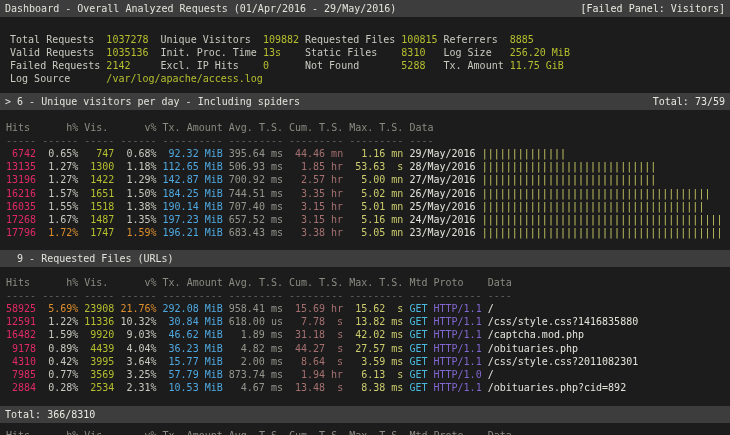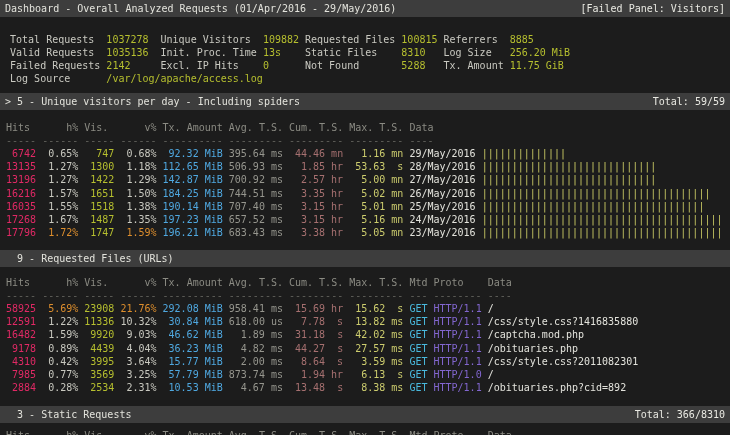--- a/index.html
+++ b/index.html
@@ -31,35 +31,34 @@
   <div class="bar" style="top:0">
     <span class="bleft">Dashboard - Overall Analyzed Requests (01/Apr/2016 - 29/May/2016)</span>
     <span class="btotal">[Failed Panel: Visitors]</span>
   </div>
 
   
   <div id="summary"><div class="line pad" style="top: 33px;"> <span class="cell L" style="width: 16ch; color: rgb(201, 201, 193);">Total Requests</span><span class="cell L" style="width: 9ch; color: rgb(182, 191, 47);">1037278</span><span class="cell L" style="width: 17ch; color: rgb(201, 201, 193);">Unique Visitors</span><span class="cell L" style="width: 7ch; color: rgb(182, 191, 47);">109882</span><span class="cell L" style="width: 16ch; color: rgb(201, 201, 193);">Requested Files</span><span class="cell L" style="width: 7ch; color: rgb(182, 191, 47);">100815</span><span class="cell L" style="width: 11ch; color: rgb(201, 201, 193);">Referrers</span><span class="cell L" style="width: 12ch; color: rgb(182, 191, 47);">8885</span></div><div class="line pad" style="top: 46px;"> <span class="cell L" style="width: 16ch; color: rgb(201, 201, 193);">Valid Requests</span><span class="cell L" style="width: 9ch; color: rgb(182, 191, 47);">1035136</span><span class="cell L" style="width: 17ch; color: rgb(201, 201, 193);">Init. Proc. Time</span><span class="cell L" style="width: 7ch; color: rgb(182, 191, 47);">13s</span><span class="cell L" style="width: 16ch; color: rgb(201, 201, 193);">Static Files</span><span class="cell L" style="width: 7ch; color: rgb(182, 191, 47);">8310</span><span class="cell L" style="width: 11ch; color: rgb(201, 201, 193);">Log Size</span><span class="cell L" style="width: 12ch; color: rgb(182, 191, 47);">256.20 MiB</span></div><div class="line pad" style="top: 59px;"> <span class="cell L" style="width: 16ch; color: rgb(201, 201, 193);">Failed Requests</span><span class="cell L" style="width: 9ch; color: rgb(182, 191, 47);">2142</span><span class="cell L" style="width: 17ch; color: rgb(201, 201, 193);">Excl. IP Hits</span><span class="cell L" style="width: 7ch; color: rgb(182, 191, 47);">0</span><span class="cell L" style="width: 16ch; color: rgb(201, 201, 193);">Not Found</span><span class="cell L" style="width: 7ch; color: rgb(182, 191, 47);">5288</span><span class="cell L" style="width: 11ch; color: rgb(201, 201, 193);">Tx. Amount</span><span class="cell L" style="width: 12ch; color: rgb(182, 191, 47);">11.75 GiB</span></div><div class="line pad" style="top: 72px;"> <span class="cell L" style="width: 16ch; color: rgb(201, 201, 193);">Log Source</span><span class="cell L" style="width: 9ch; color: rgb(182, 191, 47);">/var/log/apache/access.log</span></div></div>
 
   
   <div class="bar" style="top:93px">
-    <span class="bleft"><span>&gt; </span><span>5 - Unique visitors per day - Including spiders</span></span>
-    <span class="btotal">Total: 59/59</span>
+    <span class="bleft"><span>&gt; </span><span>6 - Unique visitors per day - Including spiders</span></span>
+    <span class="btotal">Total: 73/59</span>
   </div>
   <div class="line colhead" style="top:121px"> Hits      h% Vis.      v% Tx. Amount Avg. T.S. Cum. T.S. Max. T.S. Data</div>
   <div class="line dashes" style="top:134px"> ----- ------ ----- ------ ---------- --------- --------- --------- ----</div>
   <div id="p1rows"><div class="line" style="top: 147px;"><span class="cell" style="width: 6ch; color: rgb(225, 41, 101);">6742</span> <span class="cell" style="width: 6ch; color: rgb(201, 201, 192);">0.65%</span> <span class="cell" style="width: 5ch; color: rgb(182, 191, 47);">747</span> <span class="cell" style="width: 6ch; color: rgb(201, 201, 192);">0.68%</span> <span class="cell" style="width: 10ch; color: rgb(79, 168, 224);">92.32 MiB</span> <span class="cell" style="width: 9ch; color: rgb(150, 150, 142);">395.64 ms</span> <span class="cell" style="width: 9ch; color: rgb(166, 112, 112);">44.46 mn</span> <span class="cell" style="width: 9ch; color: rgb(205, 205, 110);">1.16 mn</span> <span class="cell" style="color: rgb(227, 227, 220);">29/May/2016</span> <span class="cell" style="color: rgb(201, 201, 100);">||||||||||||||</span></div><div class="line" style="top: 160.17px;"><span class="cell" style="width: 6ch; color: rgb(225, 41, 101);">13135</span> <span class="cell" style="width: 6ch; color: rgb(201, 201, 192);">1.27%</span> <span class="cell" style="width: 5ch; color: rgb(182, 191, 47);">1300</span> <span class="cell" style="width: 6ch; color: rgb(201, 201, 192);">1.18%</span> <span class="cell" style="width: 10ch; color: rgb(79, 168, 224);">112.65 MiB</span> <span class="cell" style="width: 9ch; color: rgb(150, 150, 142);">506.93 ms</span> <span class="cell" style="width: 9ch; color: rgb(166, 112, 112);">1.85 hr</span> <span class="cell" style="width: 9ch; color: rgb(205, 205, 110);">53.63  s</span> <span class="cell" style="color: rgb(227, 227, 220);">28/May/2016</span> <span class="cell" style="color: rgb(201, 201, 100);">|||||||||||||||||||||||||||||</span></div><div class="line" style="top: 173.34px;"><span class="cell" style="width: 6ch; color: rgb(225, 41, 101);">13196</span> <span class="cell" style="width: 6ch; color: rgb(201, 201, 192);">1.27%</span> <span class="cell" style="width: 5ch; color: rgb(182, 191, 47);">1422</span> <span class="cell" style="width: 6ch; color: rgb(201, 201, 192);">1.29%</span> <span class="cell" style="width: 10ch; color: rgb(79, 168, 224);">142.87 MiB</span> <span class="cell" style="width: 9ch; color: rgb(150, 150, 142);">700.92 ms</span> <span class="cell" style="width: 9ch; color: rgb(166, 112, 112);">2.57 hr</span> <span class="cell" style="width: 9ch; color: rgb(205, 205, 110);">5.00 mn</span> <span class="cell" style="color: rgb(227, 227, 220);">27/May/2016</span> <span class="cell" style="color: rgb(201, 201, 100);">|||||||||||||||||||||||||||||</span></div><div class="line" style="top: 186.51px;"><span class="cell" style="width: 6ch; color: rgb(225, 41, 101);">16216</span> <span class="cell" style="width: 6ch; color: rgb(201, 201, 192);">1.57%</span> <span class="cell" style="width: 5ch; color: rgb(182, 191, 47);">1651</span> <span class="cell" style="width: 6ch; color: rgb(201, 201, 192);">1.50%</span> <span class="cell" style="width: 10ch; color: rgb(79, 168, 224);">184.25 MiB</span> <span class="cell" style="width: 9ch; color: rgb(150, 150, 142);">744.51 ms</span> <span class="cell" style="width: 9ch; color: rgb(166, 112, 112);">3.35 hr</span> <span class="cell" style="width: 9ch; color: rgb(205, 205, 110);">5.02 mn</span> <span class="cell" style="color: rgb(227, 227, 220);">26/May/2016</span> <span class="cell" style="color: rgb(201, 201, 100);">||||||||||||||||||||||||||||||||||||||</span></div><div class="line" style="top: 199.68px;"><span class="cell" style="width: 6ch; color: rgb(225, 41, 101);">16035</span> <span class="cell" style="width: 6ch; color: rgb(201, 201, 192);">1.55%</span> <span class="cell" style="width: 5ch; color: rgb(182, 191, 47);">1518</span> <span class="cell" style="width: 6ch; color: rgb(201, 201, 192);">1.38%</span> <span class="cell" style="width: 10ch; color: rgb(79, 168, 224);">190.14 MiB</span> <span class="cell" style="width: 9ch; color: rgb(150, 150, 142);">707.40 ms</span> <span class="cell" style="width: 9ch; color: rgb(166, 112, 112);">3.15 hr</span> <span class="cell" style="width: 9ch; color: rgb(205, 205, 110);">5.01 mn</span> <span class="cell" style="color: rgb(227, 227, 220);">25/May/2016</span> <span class="cell" style="color: rgb(201, 201, 100);">|||||||||||||||||||||||||||||||||||||</span></div><div class="line" style="top: 212.85px;"><span class="cell" style="width: 6ch; color: rgb(225, 41, 101);">17268</span> <span class="cell" style="width: 6ch; color: rgb(201, 201, 192);">1.67%</span> <span class="cell" style="width: 5ch; color: rgb(182, 191, 47);">1487</span> <span class="cell" style="width: 6ch; color: rgb(201, 201, 192);">1.35%</span> <span class="cell" style="width: 10ch; color: rgb(79, 168, 224);">197.23 MiB</span> <span class="cell" style="width: 9ch; color: rgb(150, 150, 142);">657.52 ms</span> <span class="cell" style="width: 9ch; color: rgb(166, 112, 112);">3.15 hr</span> <span class="cell" style="width: 9ch; color: rgb(205, 205, 110);">5.16 mn</span> <span class="cell" style="color: rgb(227, 227, 220);">24/May/2016</span> <span class="cell" style="color: rgb(201, 201, 100);">||||||||||||||||||||||||||||||||||||||||</span></div><div class="line" style="top: 226.02px;"><span class="cell" style="width: 6ch; color: rgb(225, 41, 101);">17796</span> <span class="cell" style="width: 6ch; color: rgb(221, 142, 45);">1.72%</span> <span class="cell" style="width: 5ch; color: rgb(182, 191, 47);">1747</span> <span class="cell" style="width: 6ch; color: rgb(221, 142, 45);">1.59%</span> <span class="cell" style="width: 10ch; color: rgb(79, 168, 224);">196.21 MiB</span> <span class="cell" style="width: 9ch; color: rgb(150, 150, 142);">683.43 ms</span> <span class="cell" style="width: 9ch; color: rgb(166, 112, 112);">3.38 hr</span> <span class="cell" style="width: 9ch; color: rgb(205, 205, 110);">5.05 mn</span> <span class="cell" style="color: rgb(227, 227, 220);">23/May/2016</span> <span class="cell" style="color: rgb(201, 201, 100);">||||||||||||||||||||||||||||||||||||||||</span></div></div>
 
   
   <div class="bar" style="top:250px">
     <span class="bleft"><span>  </span><span>9 - Requested Files (URLs)</span></span>
   </div>
   <div class="line colhead" style="top:276px"> Hits      h% Vis.      v% Tx. Amount Avg. T.S. Cum. T.S. Max. T.S. Mtd Proto    Data</div>
   <div class="line dashes" style="top:289px"> ----- ------ ----- ------ ---------- --------- --------- --------- --- -------- ----</div>
   <div id="p2rows"><div class="line" style="top: 302px;"><span class="cell" style="width: 6ch; color: rgb(225, 41, 101);">58925</span> <span class="cell" style="width: 6ch; color: rgb(221, 142, 45);">5.69%</span> <span class="cell" style="width: 5ch; color: rgb(182, 191, 47);">23908</span> <span class="cell" style="width: 6ch; color: rgb(221, 142, 45);">21.76%</span> <span class="cell" style="width: 10ch; color: rgb(79, 168, 224);">292.08 MiB</span> <span class="cell" style="width: 9ch; color: rgb(150, 150, 142);">958.41 ms</span> <span class="cell" style="width: 9ch; color: rgb(166, 112, 112);">15.69 hr</span> <span class="cell" style="width: 9ch; color: rgb(205, 205, 110);">15.62  s</span> <span class="cell" style="color: rgb(73, 185, 221);">GET</span> <span class="cell" style="color: rgb(130, 102, 207);">HTTP/1.1</span> <span class="cell" style="color: rgb(227, 227, 220);">/</span></div><div class="line" style="top: 315.17px;"><span class="cell" style="width: 6ch; color: rgb(225, 41, 101);">12591</span> <span class="cell" style="width: 6ch; color: rgb(201, 201, 192);">1.22%</span> <span class="cell" style="width: 5ch; color: rgb(182, 191, 47);">11336</span> <span class="cell" style="width: 6ch; color: rgb(201, 201, 192);">10.32%</span> <span class="cell" style="width: 10ch; color: rgb(79, 168, 224);">30.84 MiB</span> <span class="cell" style="width: 9ch; color: rgb(150, 150, 142);">618.00 us</span> <span class="cell" style="width: 9ch; color: rgb(166, 112, 112);">7.78  s</span> <span class="cell" style="width: 9ch; color: rgb(205, 205, 110);">13.82 ms</span> <span class="cell" style="color: rgb(73, 185, 221);">GET</span> <span class="cell" style="color: rgb(130, 102, 207);">HTTP/1.1</span> <span class="cell" style="color: rgb(227, 227, 220);">/css/style.css?1416835880</span></div><div class="line" style="top: 328.34px;"><span class="cell" style="width: 6ch; color: rgb(225, 41, 101);">16482</span> <span class="cell" style="width: 6ch; color: rgb(201, 201, 192);">1.59%</span> <span class="cell" style="width: 5ch; color: rgb(182, 191, 47);">9920</span> <span class="cell" style="width: 6ch; color: rgb(201, 201, 192);">9.03%</span> <span class="cell" style="width: 10ch; color: rgb(79, 168, 224);">46.62 MiB</span> <span class="cell" style="width: 9ch; color: rgb(150, 150, 142);">1.89 ms</span> <span class="cell" style="width: 9ch; color: rgb(166, 112, 112);">31.18  s</span> <span class="cell" style="width: 9ch; color: rgb(205, 205, 110);">42.02 ms</span> <span class="cell" style="color: rgb(73, 185, 221);">GET</span> <span class="cell" style="color: rgb(130, 102, 207);">HTTP/1.1</span> <span class="cell" style="color: rgb(227, 227, 220);">/captcha.mod.php</span></div><div class="line" style="top: 341.51px;"><span class="cell" style="width: 6ch; color: rgb(225, 41, 101);">9178</span> <span class="cell" style="width: 6ch; color: rgb(201, 201, 192);">0.89%</span> <span class="cell" style="width: 5ch; color: rgb(182, 191, 47);">4439</span> <span class="cell" style="width: 6ch; color: rgb(201, 201, 192);">4.04%</span> <span class="cell" style="width: 10ch; color: rgb(79, 168, 224);">36.23 MiB</span> <span class="cell" style="width: 9ch; color: rgb(150, 150, 142);">4.82 ms</span> <span class="cell" style="width: 9ch; color: rgb(166, 112, 112);">44.27  s</span> <span class="cell" style="width: 9ch; color: rgb(205, 205, 110);">27.57 ms</span> <span class="cell" style="color: rgb(73, 185, 221);">GET</span> <span class="cell" style="color: rgb(130, 102, 207);">HTTP/1.1</span> <span class="cell" style="color: rgb(227, 227, 220);">/obituaries.php</span></div><div class="line" style="top: 354.68px;"><span class="cell" style="width: 6ch; color: rgb(225, 41, 101);">4310</span> <span class="cell" style="width: 6ch; color: rgb(201, 201, 192);">0.42%</span> <span class="cell" style="width: 5ch; color: rgb(182, 191, 47);">3995</span> <span class="cell" style="width: 6ch; color: rgb(201, 201, 192);">3.64%</span> <span class="cell" style="width: 10ch; color: rgb(79, 168, 224);">15.77 MiB</span> <span class="cell" style="width: 9ch; color: rgb(150, 150, 142);">2.00 ms</span> <span class="cell" style="width: 9ch; color: rgb(166, 112, 112);">8.64  s</span> <span class="cell" style="width: 9ch; color: rgb(205, 205, 110);">3.59 ms</span> <span class="cell" style="color: rgb(73, 185, 221);">GET</span> <span class="cell" style="color: rgb(130, 102, 207);">HTTP/1.1</span> <span class="cell" style="color: rgb(227, 227, 220);">/css/style.css?2011082301</span></div><div class="line" style="top: 367.85px;"><span class="cell" style="width: 6ch; color: rgb(225, 41, 101);">7985</span> <span class="cell" style="width: 6ch; color: rgb(201, 201, 192);">0.77%</span> <span class="cell" style="width: 5ch; color: rgb(182, 191, 47);">3569</span> <span class="cell" style="width: 6ch; color: rgb(201, 201, 192);">3.25%</span> <span class="cell" style="width: 10ch; color: rgb(79, 168, 224);">57.79 MiB</span> <span class="cell" style="width: 9ch; color: rgb(150, 150, 142);">873.74 ms</span> <span class="cell" style="width: 9ch; color: rgb(166, 112, 112);">1.94 hr</span> <span class="cell" style="width: 9ch; color: rgb(205, 205, 110);">6.13  s</span> <span class="cell" style="color: rgb(73, 185, 221);">GET</span> <span class="cell" style="color: rgb(130, 102, 207);">HTTP/1.0</span> <span class="cell" style="color: rgb(227, 227, 220);">/</span></div><div class="line" style="top: 381.02px;"><span class="cell" style="width: 6ch; color: rgb(225, 41, 101);">2884</span> <span class="cell" style="width: 6ch; color: rgb(201, 201, 192);">0.28%</span> <span class="cell" style="width: 5ch; color: rgb(182, 191, 47);">2534</span> <span class="cell" style="width: 6ch; color: rgb(201, 201, 192);">2.31%</span> <span class="cell" style="width: 10ch; color: rgb(79, 168, 224);">10.53 MiB</span> <span class="cell" style="width: 9ch; color: rgb(150, 150, 142);">4.67 ms</span> <span class="cell" style="width: 9ch; color: rgb(166, 112, 112);">13.48  s</span> <span class="cell" style="width: 9ch; color: rgb(205, 205, 110);">8.38 ms</span> <span class="cell" style="color: rgb(73, 185, 221);">GET</span> <span class="cell" style="color: rgb(130, 102, 207);">HTTP/1.1</span> <span class="cell" style="color: rgb(227, 227, 220);">/obituaries.php?cid=892</span></div></div>
 
   
   <div class="bar" style="top:406px">
-    <span class="bleft"><span>  </span><span>3 - Static Requests</span></span>
     <span class="btotal">Total: 366/8310</span>
   </div>
   <div class="line colhead" style="top:429px"> Hits      h% Vis.      v% Tx. Amount Avg. T.S. Cum. T.S. Max. T.S. Mtd Proto    Data</div>
 
 </div>
 
 </body></html>

